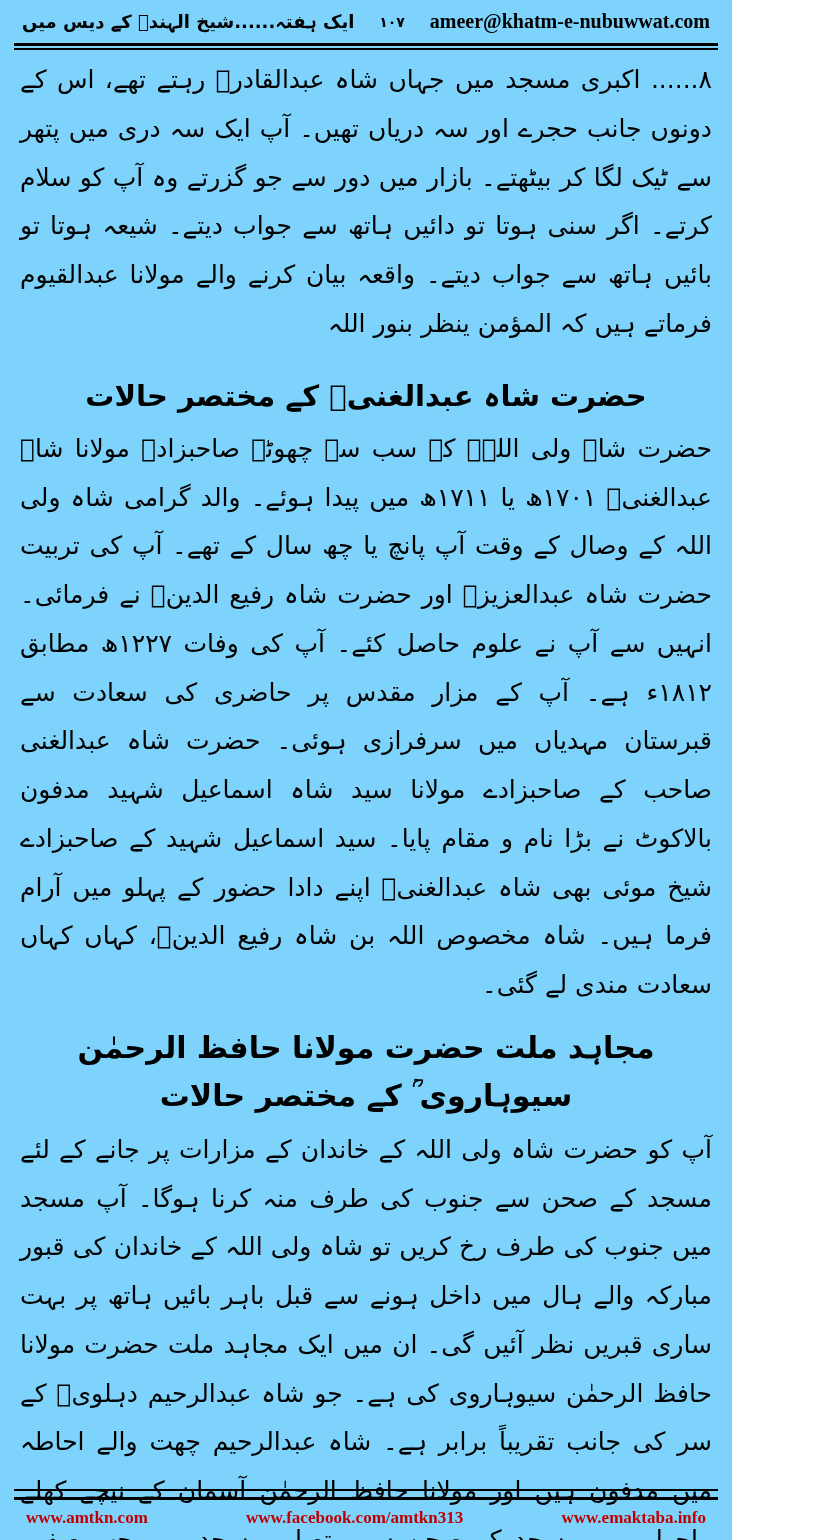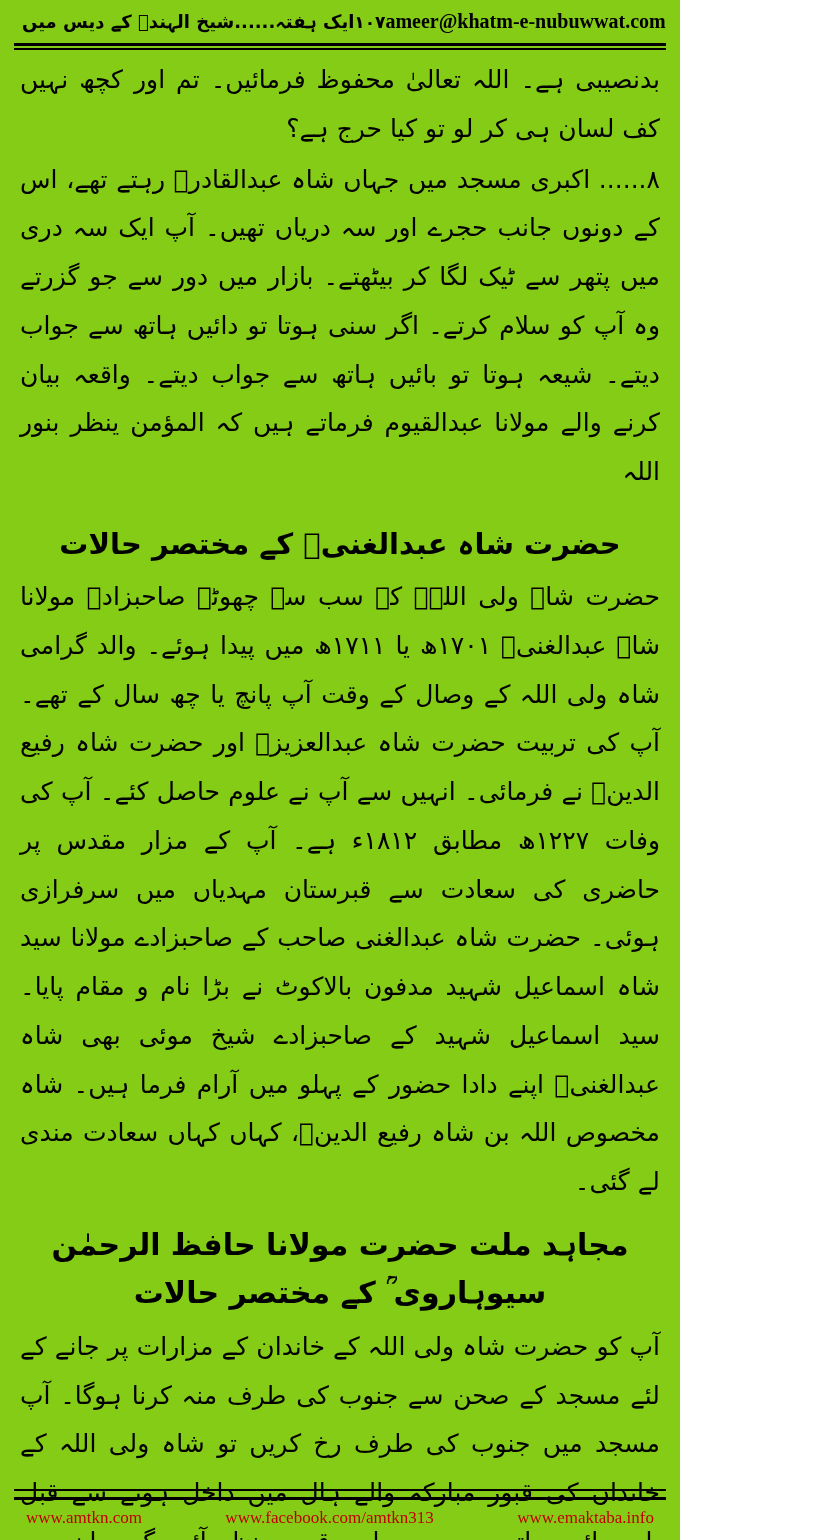--- a/index.html
+++ b/index.html
@@ -9,25 +9,25 @@
   }
   body {
     width: 840px;
     height: 1540px;
     font-family: "DejaVu Sans", sans-serif;
     color: #000000;
     overflow: hidden;
   }
   .page {
     position: relative;
-    width: 680px;
+    width: 732px;
     height: 1540px;
     box-sizing: border-box;
     padding: 0;
-    background: #84cc16;
+    background: #7dd3fc;
   }
 
   
   .header {
     display: flex;
     flex-direction: row-reverse;
     align-items: center;
     justify-content: space-between;
     padding: 10px 22px 4px 22px;
     direction: rtl;
@@ -35,21 +35,21 @@
   .hdr-left, .hdr-right, .hdr-center {
     font-size: 19px;
     font-weight: bold;
     white-space: nowrap;
   }
   .hdr-right {
     font-family: "DejaVu Sans", sans-serif;
     font-size: 18px;
   }
   .hdr-center {
-    font-size: 17px;
+    font-size: 14px;
     letter-spacing: 1px;
   }
   .hdr-left {
     direction: ltr;
     font-family: "Liberation Serif", serif;
     font-size: 20px;
     font-weight: bold;
   }
   .rule {
     border: none;
@@ -100,41 +100,40 @@
     display: flex;
     justify-content: space-between;
     align-items: center;
     padding: 8px 26px 12px 26px;
     direction: ltr;
   }
   .footer a, .footer span.flink {
     color: #c00000;
     font-family: "Liberation Serif", serif;
     font-size: 17px;
-    font-weight: normal;
+    font-weight: bold;
     text-decoration: none;
     white-space: nowrap;
   }
 </style>
 </head>
 <body>
 
 <div class="page">
 
   <div class="header">
     <div class="hdr-right">ایک ہفتہ......شیخ الہندؒ کے دیس میں</div>
     <div class="hdr-center">۱۰۷</div>
     <div class="hdr-left">ameer@khatm-e-nubuwwat.com</div>
   </div>
   <hr class="rule">
   <hr class="rule thin">
 
   <div class="content">
 
-    <p class="para">بدنصیبی ہے۔ اللہ تعالیٰ محفوظ فرمائیں۔ تم اور کچھ نہیں کف لسان ہی کر لو تو کیا حرج ہے؟</p>
     <p class="para">۸...... اکبری مسجد میں جہاں شاہ عبدالقادرؒ رہتے تھے، اس کے دونوں جانب حجرے اور سہ دریاں تھیں۔ آپ ایک سہ دری میں پتھر سے ٹیک لگا کر بیٹھتے۔ بازار میں دور سے جو گزرتے وہ آپ کو سلام کرتے۔ اگر سنی ہوتا تو دائیں ہاتھ سے جواب دیتے۔ شیعہ ہوتا تو بائیں ہاتھ سے جواب دیتے۔ واقعہ بیان کرنے والے مولانا عبدالقیوم فرماتے ہیں کہ المؤمن ینظر بنور اللہ</p>
 
     <div class="heading">حضرت شاہ عبدالغنیؒ کے مختصر حالات</div>
 
     <p class="para">حضرت شاہ ولی اللہؒ کے سب سے چھوٹے صاحبزادے مولانا شاہ عبدالغنیؒ ۱۷۰۱ھ یا ۱۷۱۱ھ میں پیدا ہوئے۔ والد گرامی شاہ ولی اللہ کے وصال کے وقت آپ پانچ یا چھ سال کے تھے۔ آپ کی تربیت حضرت شاہ عبدالعزیزؒ اور حضرت شاہ رفیع الدینؒ نے فرمائی۔ انہیں سے آپ نے علوم حاصل کئے۔ آپ کی وفات ۱۲۲۷ھ مطابق ۱۸۱۲ء ہے۔ آپ کے مزار مقدس پر حاضری کی سعادت سے قبرستان مہدیاں میں سرفرازی ہوئی۔ حضرت شاہ عبدالغنی صاحب کے صاحبزادے مولانا سید شاہ اسماعیل شہید مدفون بالاکوٹ نے بڑا نام و مقام پایا۔ سید اسماعیل شہید کے صاحبزادے شیخ موئی بھی شاہ عبدالغنیؒ اپنے دادا حضور کے پہلو میں آرام فرما ہیں۔ شاہ مخصوص اللہ بن شاہ رفیع الدینؒ، کہاں کہاں سعادت مندی لے گئی۔</p>
 
     <div class="heading big">مجاہد ملت حضرت مولانا حافظ الرحمٰن سیوہاروی ؒ کے مختصر حالات</div>
 
     <p class="para">آپ کو حضرت شاہ ولی اللہ کے خاندان کے مزارات پر جانے کے لئے مسجد کے صحن سے جنوب کی طرف منہ کرنا ہوگا۔ آپ مسجد میں جنوب کی طرف رخ کریں تو شاہ ولی اللہ کے خاندان کی قبور مبارکہ والے ہال میں داخل ہونے سے قبل باہر بائیں ہاتھ پر بہت ساری قبریں نظر آئیں گی۔ ان میں ایک مجاہد ملت حضرت مولانا حافظ الرحمٰن سیوہاروی کی ہے۔ جو شاہ عبدالرحیم دہلویؒ کے سر کی جانب تقریباً برابر ہے۔ شاہ عبدالرحیم چھت والے احاطہ میں مدفون ہیں اور مولانا حافظ الرحمٰن آسمان کے نیچے کھلے ماحول میں مسجد کے صحن سے متصل، مسجد میں جب صفیں بنیں تو قبر مبارک سے نمازی متصل ہو جاتے ہیں۔</p>
     <p class="para">مولانا حافظ الرحمٰنؒ ۱۳۱۸ھ مطابق ۱۹۰۱ء میں سیوہارہ ضلع بجنور میں مولانا شمس الدین صدیقیؒ کے گھر میں پیدا ہوئے۔ آپ کا گھرانہ زمیندار، تعلیم یافتہ گھرانہ تھا۔ آپ کے</p>

